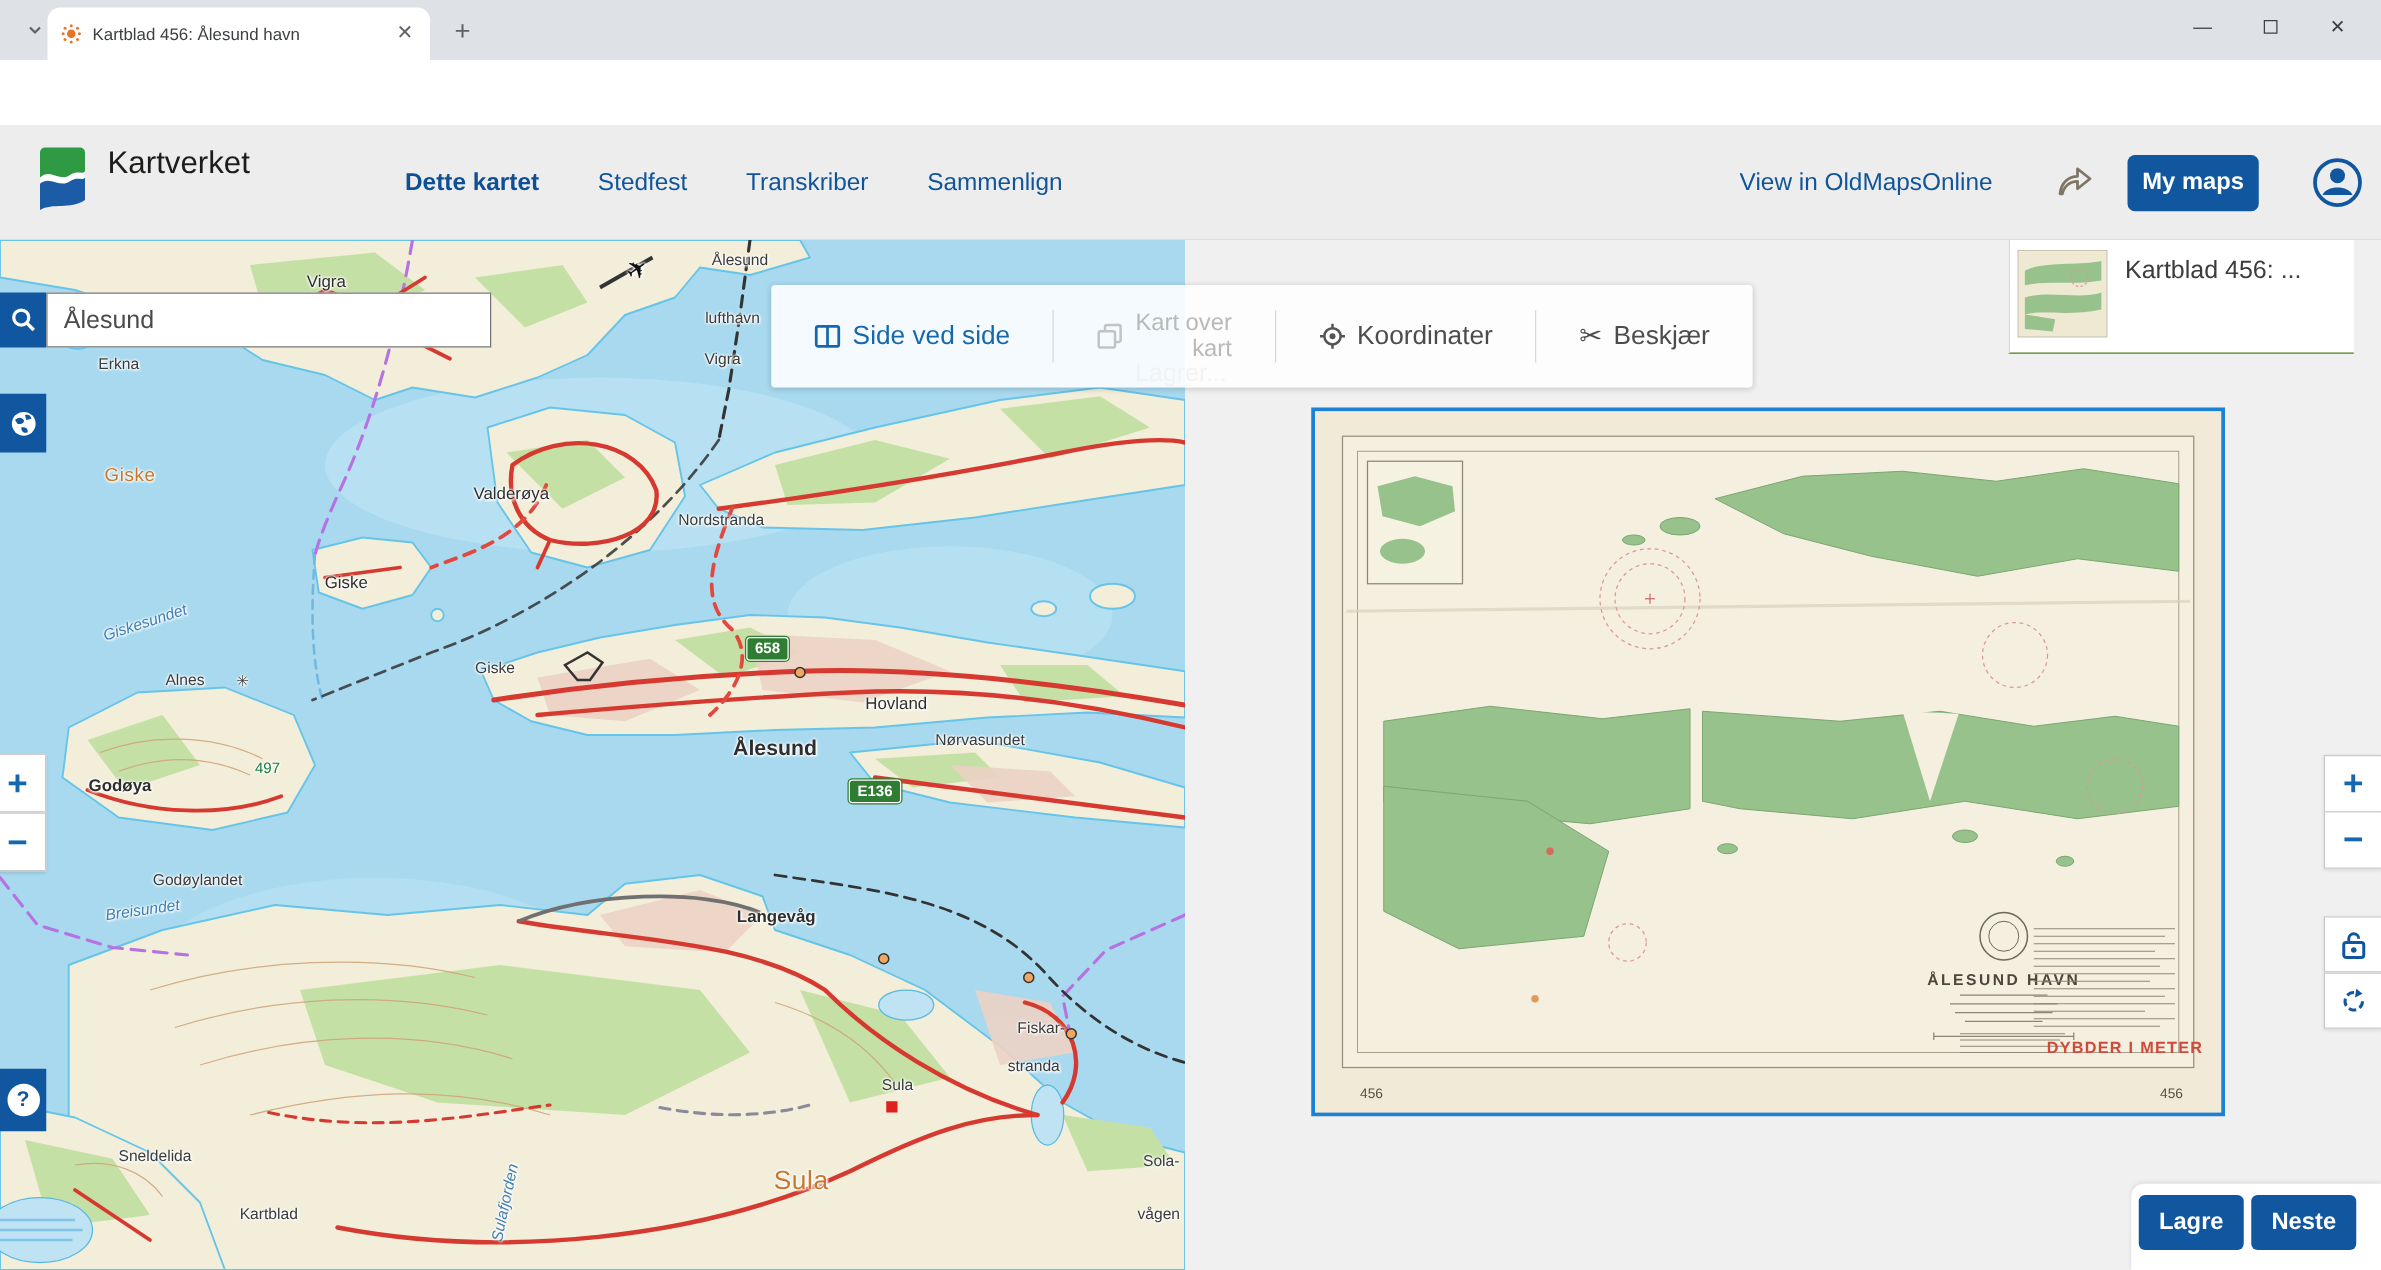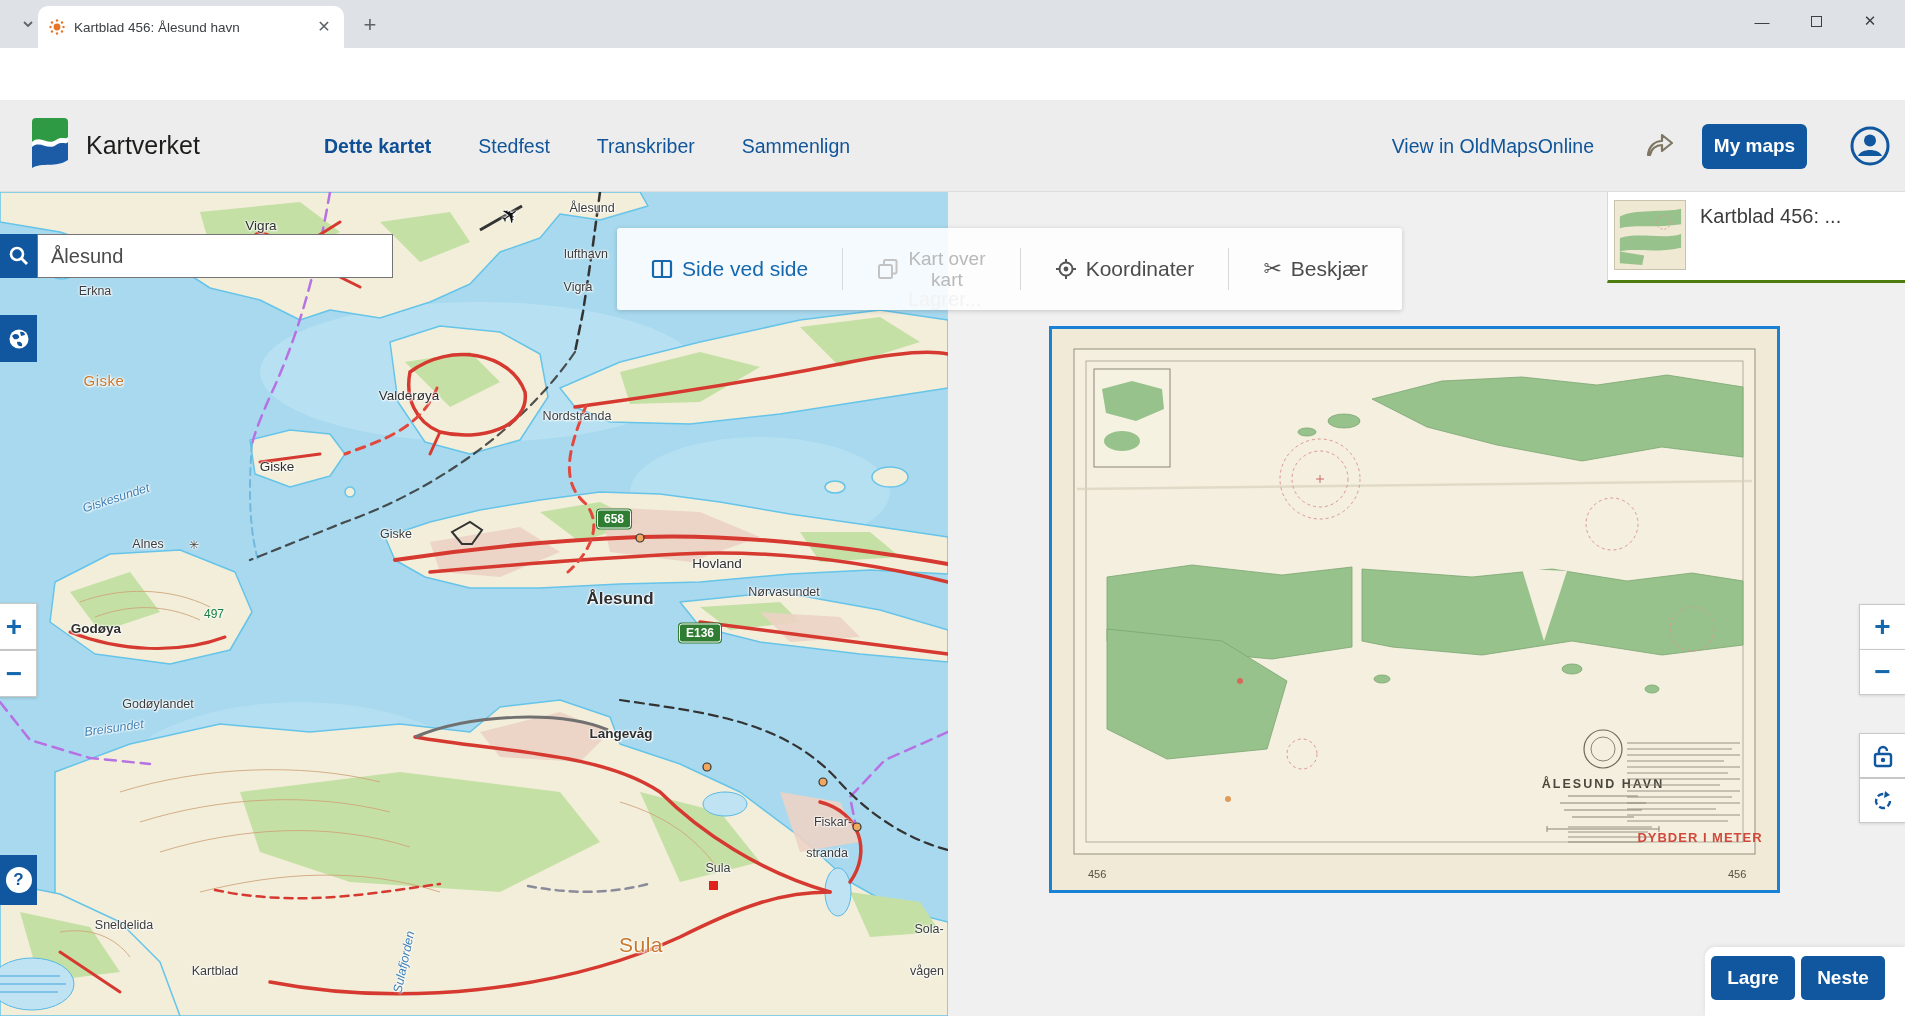--- a/index.html
+++ b/index.html
@@ -21,21 +21,21 @@
   .navicon { position:absolute; top:60px; width:30px; height:30px; display:flex; align-items:center; justify-content:center; font-size:21px; color:#434649; }
   .omnibox { position:absolute; left:142px; top:55px; width:1512px; height:38px; border-radius:19px; background:#f1f3f4; display:flex; align-items:center; padding:0 14px; }
   .urltext { font-size:17.5px; color:#202124; margin-left:12px; flex:1; white-space:nowrap; overflow:hidden; }
   .chromeicons { position:absolute; top:57px; display:flex; align-items:center; }
   .cicon { width:34px; height:34px; display:flex; align-items:center; justify-content:center; font-size:19px; color:#5f6368; }
   .avatar { width:27px; height:27px; border-radius:50%; background:#7b1fa2; color:#fff; font-size:14px; display:flex; align-items:center; justify-content:center; }
   .vdiv { width:1px; height:22px; background:#dadce0; margin:0 8px; }
 
   
   .siteheader { position:absolute; left:0; top:100px; width:1905px; height:92px; background:#ededed; border-bottom:1px solid #dddddd; }
-  .brand { position:absolute; left:30px; top:16px; display:flex; align-items:center; }
+  .brand { position:absolute; left:30px; top:16px; display:flex; }
   .brandname { font-size:25px; color:#1d1d1b; margin-left:16px; font-weight:500; }
   .mainnav { position:absolute; left:324px; top:0; height:92px; display:flex; align-items:center; gap:47px; }
   .mainnav a { font-size:19.5px; color:#10559a; text-decoration:none; }
   .mainnav a.active { font-weight:bold; color:#0e4f95; }
   .hdr-right { position:absolute; right:0; top:0; height:92px; display:flex; align-items:center; }
   .viewlink { font-size:19.5px; color:#10559a; margin-right:48px; }
   .sharebtn { margin-right:26px; }
   .mymaps { background:#11579f; color:#fff; font-size:19px; font-weight:bold; border:none; border-radius:6px; width:105px; height:45px; margin-right:40px; }
   .acct { margin-right:12px; }
 
@@ -68,30 +68,30 @@
   .lzoom.in { top:411px; } .lzoom.out { top:458px; }
   .helpbtn { position:absolute; left:0; top:663px; width:37px; height:50px; background:#11579f; display:flex; align-items:center; justify-content:center; }
   .helpinner { width:26px; height:26px; background:#fff; border-radius:50%; color:#11579f; font-weight:bold; font-size:17px; display:flex; align-items:center; justify-content:center; }
 
   
   .tools { position:absolute; left:617px; top:36px; width:785px; height:82px; background:rgba(255,255,255,.87); border-radius:3px;
            box-shadow:0 1px 5px rgba(0,0,0,.18); display:flex; align-items:center; justify-content:space-evenly; z-index:20; }
   .toolitem { display:flex; align-items:center; gap:9px; font-size:21px; color:#4c4c4c; }
   .toolitem.primary { color:#1568ae; }
   .toolitem.disabled { color:#b9b9b9; }
-  .twolines { font-size:19px; line-height:21px; text-align:center; }
+  .twolines { font-size:19px; line-height:21px; text-align:right; }
   .tooldiv { width:1px; height:42px; background:#d9d9d9; }
   .saving { position:absolute; left:908px; top:96px; font-size:20px; color:#9b9b9b; z-index:10; }
 
   .hintbox { position:absolute; left:685px; top:145px; width:498px; height:83px; background:rgba(255,255,255,.8); border:1px solid #e8e8e8;
              border-radius:8px; display:flex; align-items:center; justify-content:center; z-index:25; }
   .hintbox span { font-size:20px; font-weight:bold; color:#6a6a6a; }
 
   
-  .sheetcard { position:absolute; left:659px; top:0; width:298px; height:91px; background:#fff; border-left:1px solid #d9d9d9; border-bottom:3px solid #4d7c0f; display:flex; align-items:flex-start; }
+  .sheetcard { position:absolute; left:659px; top:0; width:276px; height:91px; background:#fff; border-left:1px solid #d9d9d9; border-bottom:1px solid #4d7c0f; display:flex; align-items:flex-start; }
   .thumb { margin:8px 0 0 6px; border:1px solid #c9c3ae; }
   .sheettitle { font-size:20px; color:#3c3c3c; margin:13px 0 0 14px; }
 
   .oldmap-frame { position:absolute; left:101px; top:134px; width:731px; height:567px; border:3px solid #1a82d6; background:#f0ead6; }
 
   .rbtn { position:absolute; left:911px; width:47px; background:#fff; border:1px solid #c9c9c9; color:#1568ae; display:flex; align-items:center; justify-content:center; box-shadow:0 1px 3px rgba(0,0,0,.12); }
   .rbtn.zin { top:412px; height:46px; font-size:28px; font-weight:bold; }
   .rbtn.zout { top:457px; height:46px; font-size:28px; font-weight:bold; }
   .rbtn.lock { top:541px; height:45px; }
   .rbtn.rot { top:586px; height:45px; }

